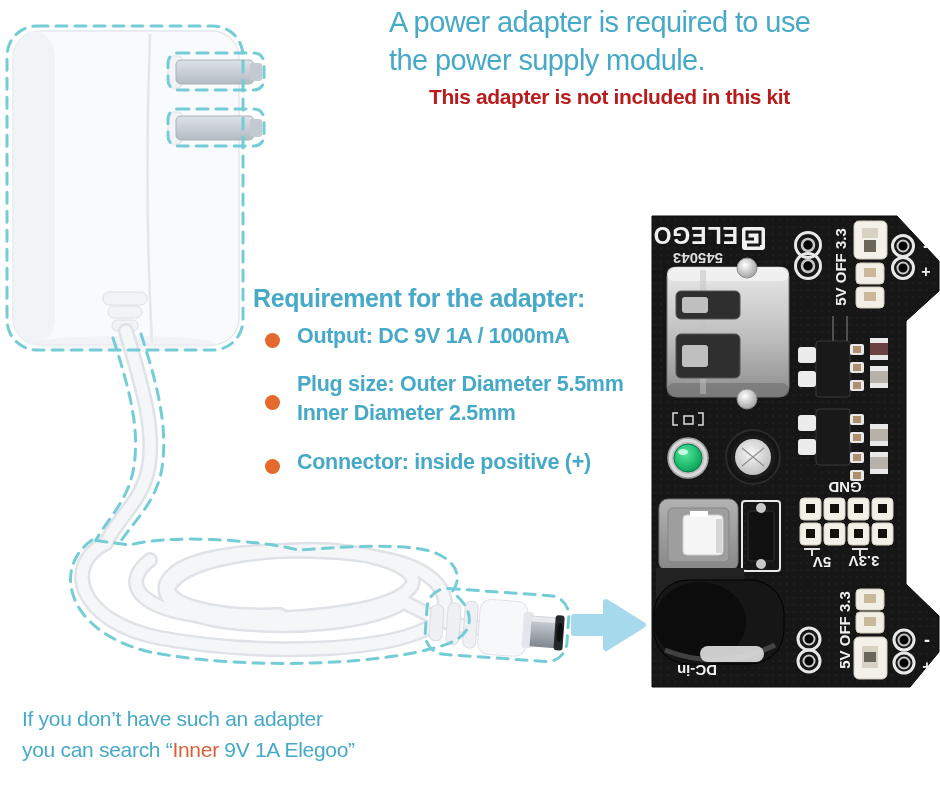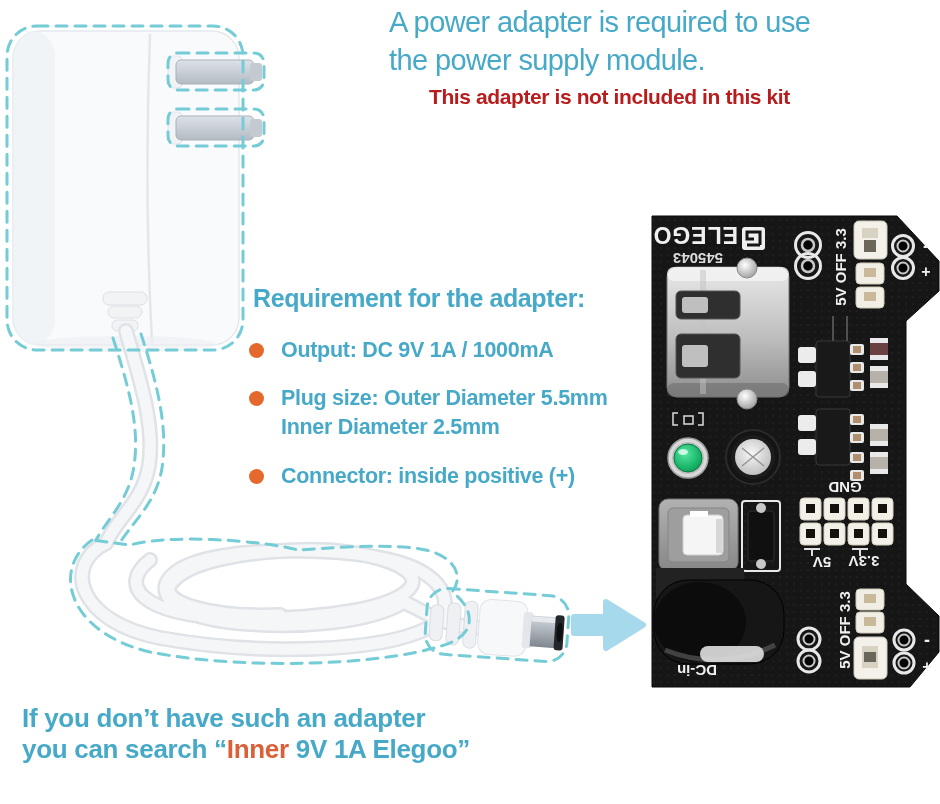--- a/index.html
+++ b/index.html
@@ -4,26 +4,26 @@
 <style>
   html,body{margin:0;padding:0;background:#fff;}
   #canvas{position:relative;width:940px;height:804px;background:#fff;overflow:hidden;
           font-family:"Liberation Sans",sans-serif;}
   .abs{position:absolute;}
   .headline{left:389px;top:3px;font-size:29px;font-weight:normal;color:#47a9c8;
             line-height:38px;letter-spacing:-0.6px;}
   .subnote{left:389px;top:85px;font-size:21px;font-weight:bold;color:#b91c1c;letter-spacing:-0.4px;margin-left:40px;}
   .req{left:249px;top:272px;width:420px;color:#47a9c8;font-weight:bold;}
   .req-heading{position:absolute;left:4px;top:0;font-size:25px;letter-spacing:-0.4px;white-space:nowrap;margin-top:12px;}
-  .req-item{position:absolute;left:0;display:flex;align-items:flex-start;margin-top:14px;}
+  .req-item{position:absolute;left:16px;display:flex;align-items:center;}
   .req-item .dot{width:15px;height:15px;border-radius:50%;background:#e5682c;flex:0 0 15px;
                  margin-top:7px;margin-right:17px;}
   .req-item .txt{font-size:21.5px;line-height:29px;letter-spacing:-0.3px;white-space:nowrap;}
   .item-0{top:50px;} .item-1{top:98px;} .item-2{top:176px;}
-  .footer{left:22px;top:703px;font-size:26px;font-weight:bold;color:#47a9c8;
+  .footer{left:22px;top:703px;font-size:21px;font-weight:normal;color:#47a9c8;
           line-height:31px;letter-spacing:-0.3px;white-space:nowrap;}
   .brand{color:#d96038;}
   svg text{font-family:"Liberation Sans",sans-serif;font-weight:bold;}
 </style>
 </head>
 <body>
 
 <div id="canvas">
 
   <svg class="abs" style="left:0;top:0" width="940" height="804" viewBox="0 0 940 804">

